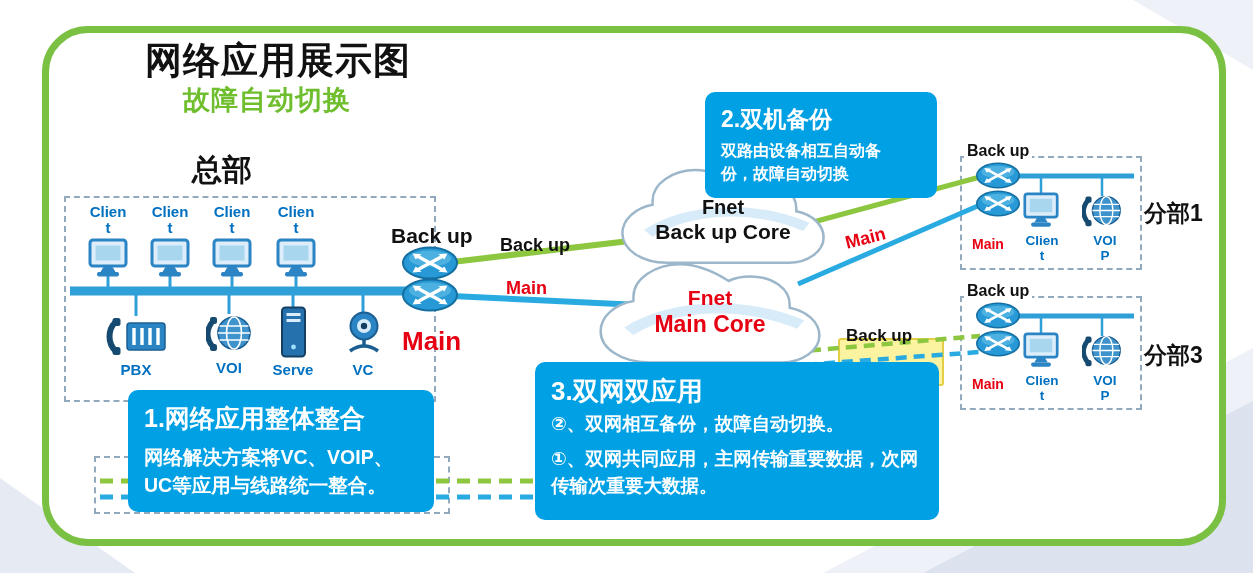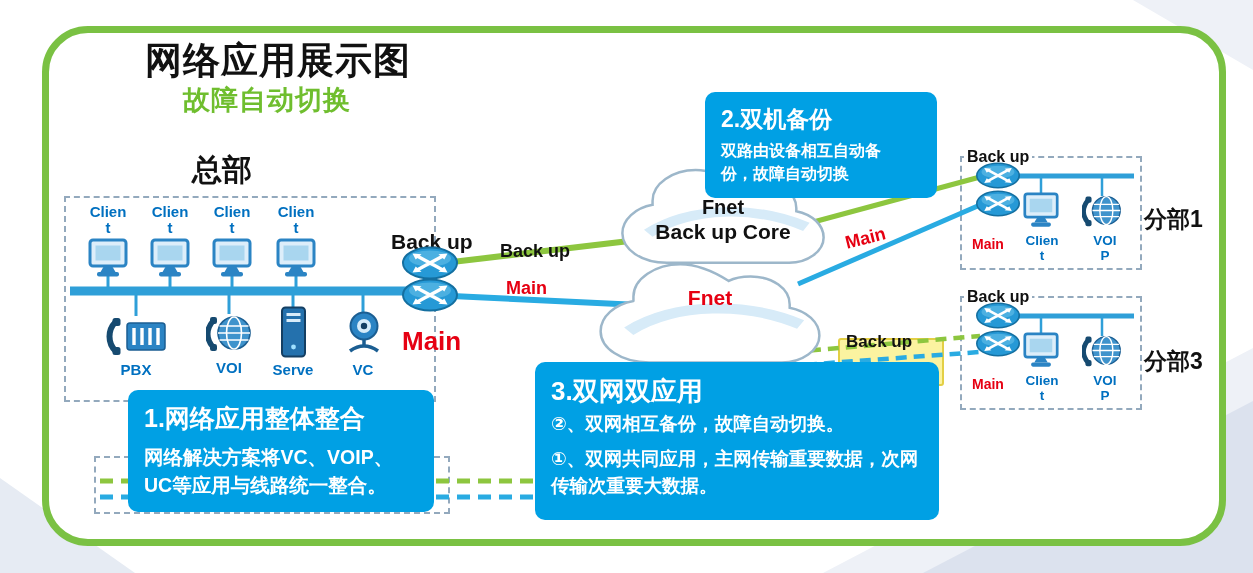--- a/index.html
+++ b/index.html
@@ -8,21 +8,21 @@
   .abs{position:absolute;}
   .deco{position:absolute;z-index:0;}
   .frame{position:absolute;left:42px;top:26px;width:1170px;height:506px;border:7px solid #7ac143;
          border-radius:46px;background:#ffffff;z-index:1;}
   .lay2{z-index:2;}.lay3{z-index:3;}.lay4{z-index:4;}.lay5{z-index:5;}.lay6{z-index:6;}
   .title{font-size:37px;font-weight:800;color:#111;letter-spacing:1px;white-space:nowrap;}
   .subtitle{font-size:27px;font-weight:800;color:#6fbe2e;letter-spacing:1px;white-space:nowrap;}
   .hq-title{font-size:30px;font-weight:800;color:#111;white-space:nowrap;}
   .dash-box{border:2px dashed #93a9bd;}
   .lbl{font-weight:800;white-space:nowrap;}
-  .blk{color:#111;margin-top:6px;}
+  .blk{color:#111;}
   .red{color:#e60012;}
   .blue-lbl{color:#0070c0;font-weight:700;text-align:center;line-height:1.08;}
   .callout{background:#00a0e4;border-radius:10px;color:#fff;padding:12px 16px;box-sizing:border-box;}
   .c-title{font-weight:800;white-space:nowrap;}
   .c-body{font-weight:700;line-height:1.45;}
   .cloud-text{position:absolute;left:0;right:0;text-align:center;font-weight:800;line-height:1.18;}
   .yellow-box{background:#fbf3a0;border:2px solid #e3cf45;border-radius:3px;}
   svg{display:block;}
 </style>
 </head>
@@ -193,20 +193,21 @@
     <div style="font-size:21px;">Back up Core</div>
   </div>
 </div>
 <div class="abs lay4" style="left:585px;top:262px;width:250px;height:106px;">
   <svg width="100%" height="100%" viewBox="0 0 160 95" preserveAspectRatio="none">
     <path d="M41 90 C23 90 10 77 10 62 C10 49 19 38 31 35 C31 33 31 31 31 31 C31 15 45 2 61 2 C73 2 83 9 92 17 C96 14 101 13 106 13 C120 13 131 24 131 38 C131 40 131 41 131 41 C142 44 150 54 150 66 C150 79 139 90 126 90 Z" fill="#ffffff" stroke="#9db7ca" stroke-width="2.5" vector-effect="non-scaling-stroke"></path>
     <path d="M28 62 C58 36 104 36 138 56" stroke="#d7ebf8" stroke-width="9" fill="none"></path>
   </svg>
   <div class="cloud-text red" style="top:24px;">
     <div style="font-size:21px;">Fnet</div>
+    <div style="font-size:23px;">Main Core</div>
   </div>
 </div>
 
 <div class="abs lay2 dash-box" style="left:960px;top:156px;width:178px;height:110px;"></div>
 <div class="abs lay5 lbl blk" style="left:964px;top:142px;font-size:16px;background:#fff;padding:0 3px;">Back up</div>
 <div class="abs lay5" style="left:976px;top:162px;">
   <svg width="44" height="27" viewBox="0 0 56 34">
     <ellipse cx="28" cy="17" rx="27" ry="15.5" fill="#2699d6" stroke="#146fa0" stroke-width="2"></ellipse>
     <ellipse cx="28" cy="12.5" rx="21" ry="8" fill="#66c0e8" opacity="0.6"></ellipse>
     <path d="M16 10.5 L40 23.5 M40 10.5 L16 23.5" stroke="#fff" stroke-width="3.4" stroke-linecap="round"></path>

